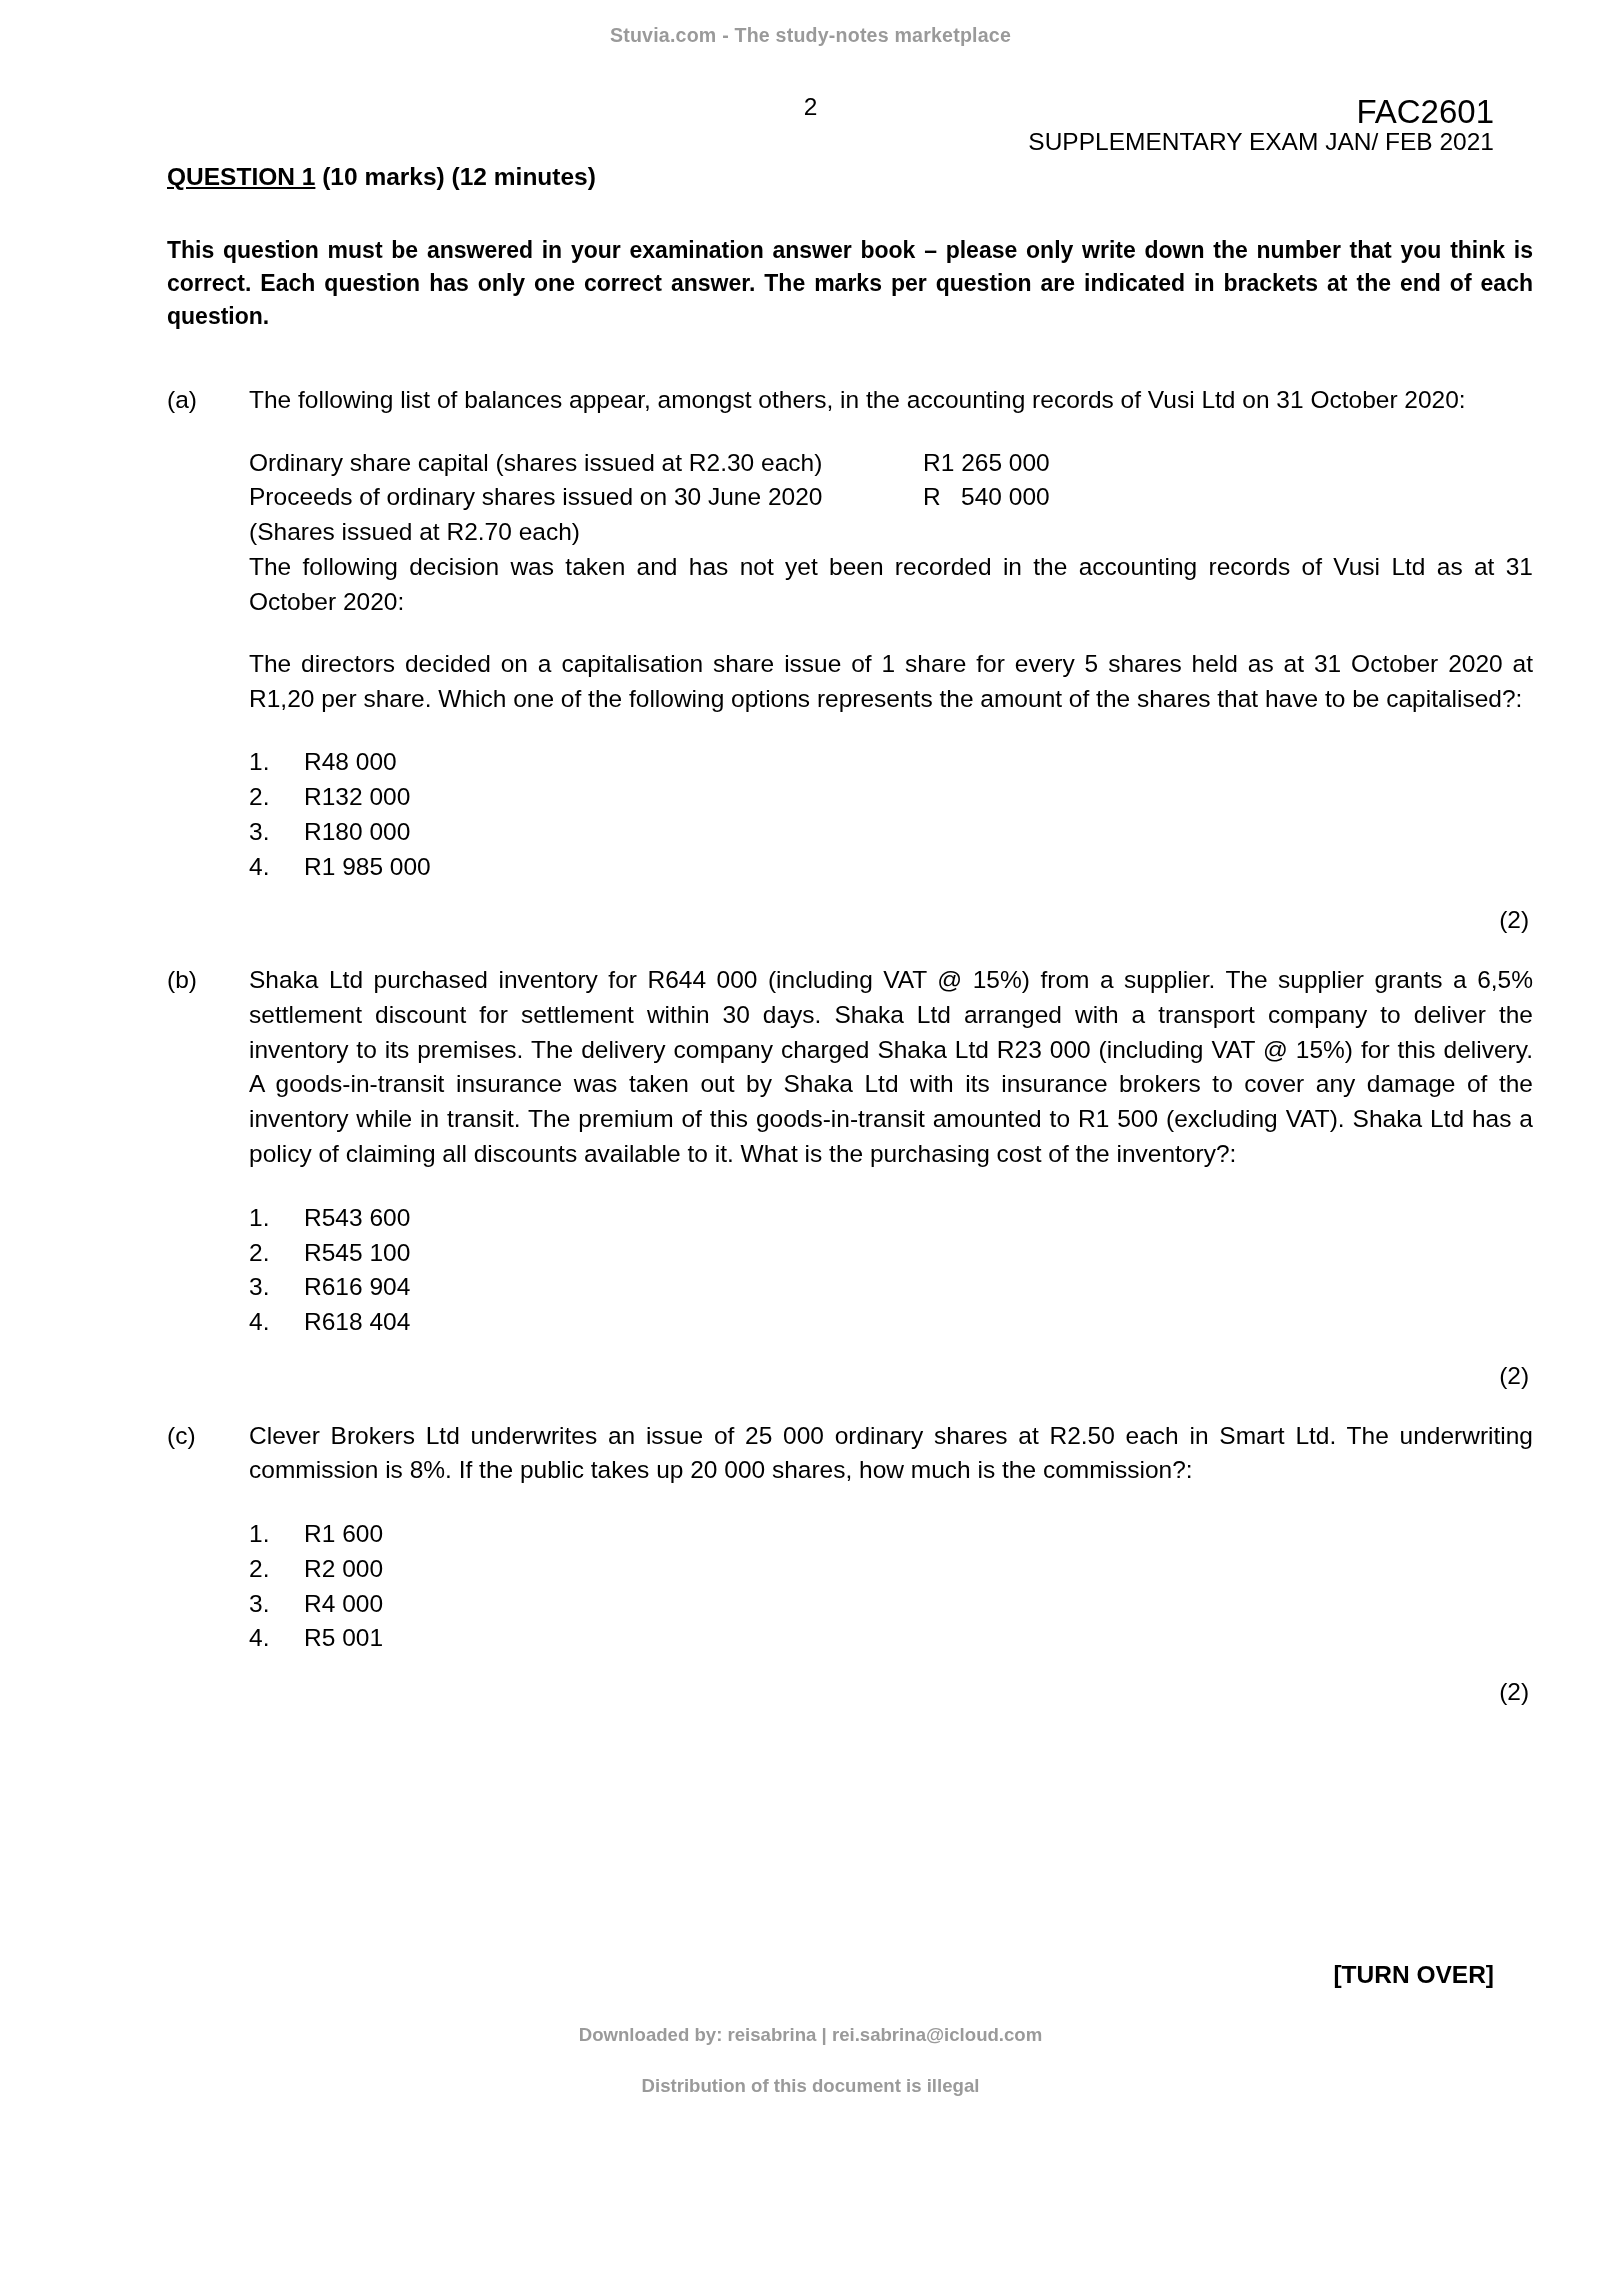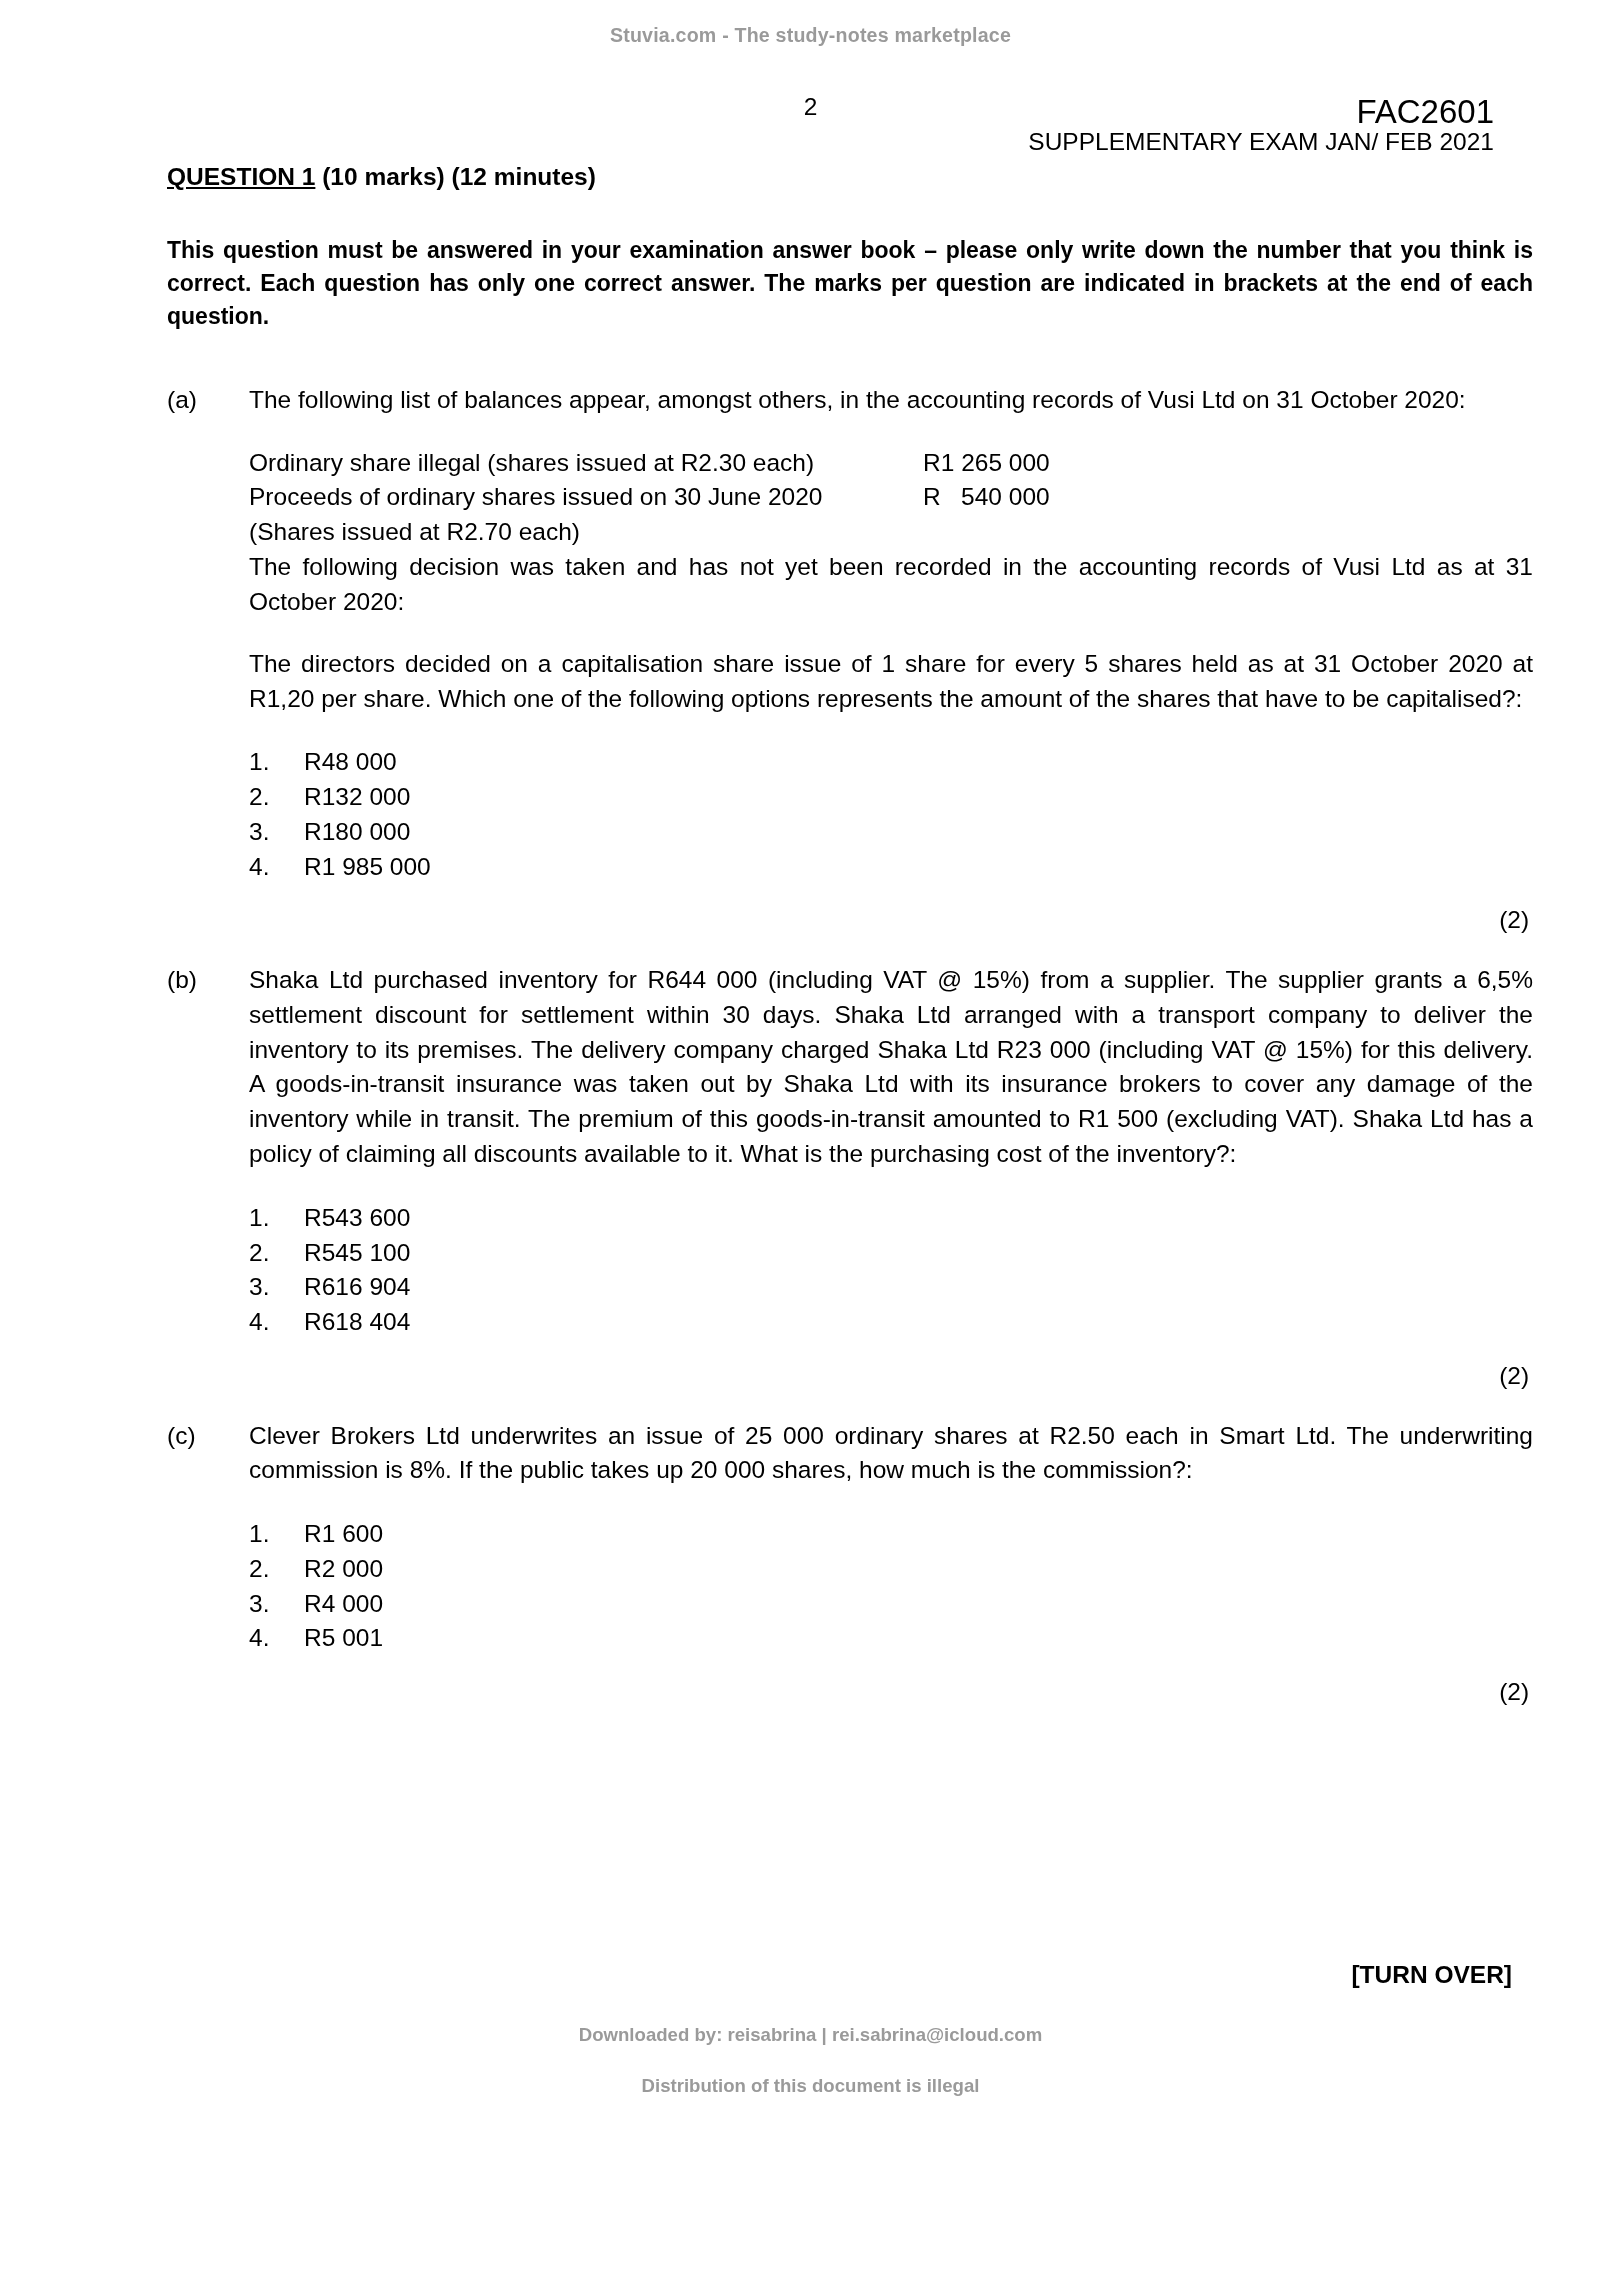--- a/index.html
+++ b/index.html
@@ -156,21 +156,21 @@
     padding-right: 3.9px;
   }
 
   .part-gap {
     height: 29px;
   }
 
   
   .turn-over {
     position: absolute;
-    right: 109px;
+    right: 127px;
     bottom: 304px;
     font-size: 24.5px;
     font-weight: bold;
   }
   .footer-note {
     position: absolute;
     left: 0;
     width: 100%;
     text-align: center;
     color: #9a9a9a;
@@ -200,21 +200,21 @@
 
     <p class="instructions">This question must be answered in your examination answer book – please only write down the number that you think is correct. Each question has only one correct answer. The marks per question are indicated in brackets at the end of each question.</p>
 
     <div class="part">
       <div class="part-label">(a)</div>
       <div class="part-body">
         <p class="para">The following list of balances appear, amongst others, in the accounting records of Vusi Ltd on 31 October 2020:</p>
 
         <div class="balances">
           <div class="bal-row">
-            <span class="bal-desc">Ordinary share illegal (shares issued at R2.30 each)</span>
+            <span class="bal-desc">Ordinary share capital (shares issued at R2.30 each)</span>
             <span class="bal-amt">R1 265 000</span>
           </div>
           <div class="bal-row">
             <span class="bal-desc">Proceeds of ordinary shares issued on 30 June 2020</span>
             <span class="bal-amt">R   540 000</span>
           </div>
           <div class="bal-row">
             <span class="bal-desc">(Shares issued at R2.70 each)</span>
             <span class="bal-amt"></span>
           </div>

